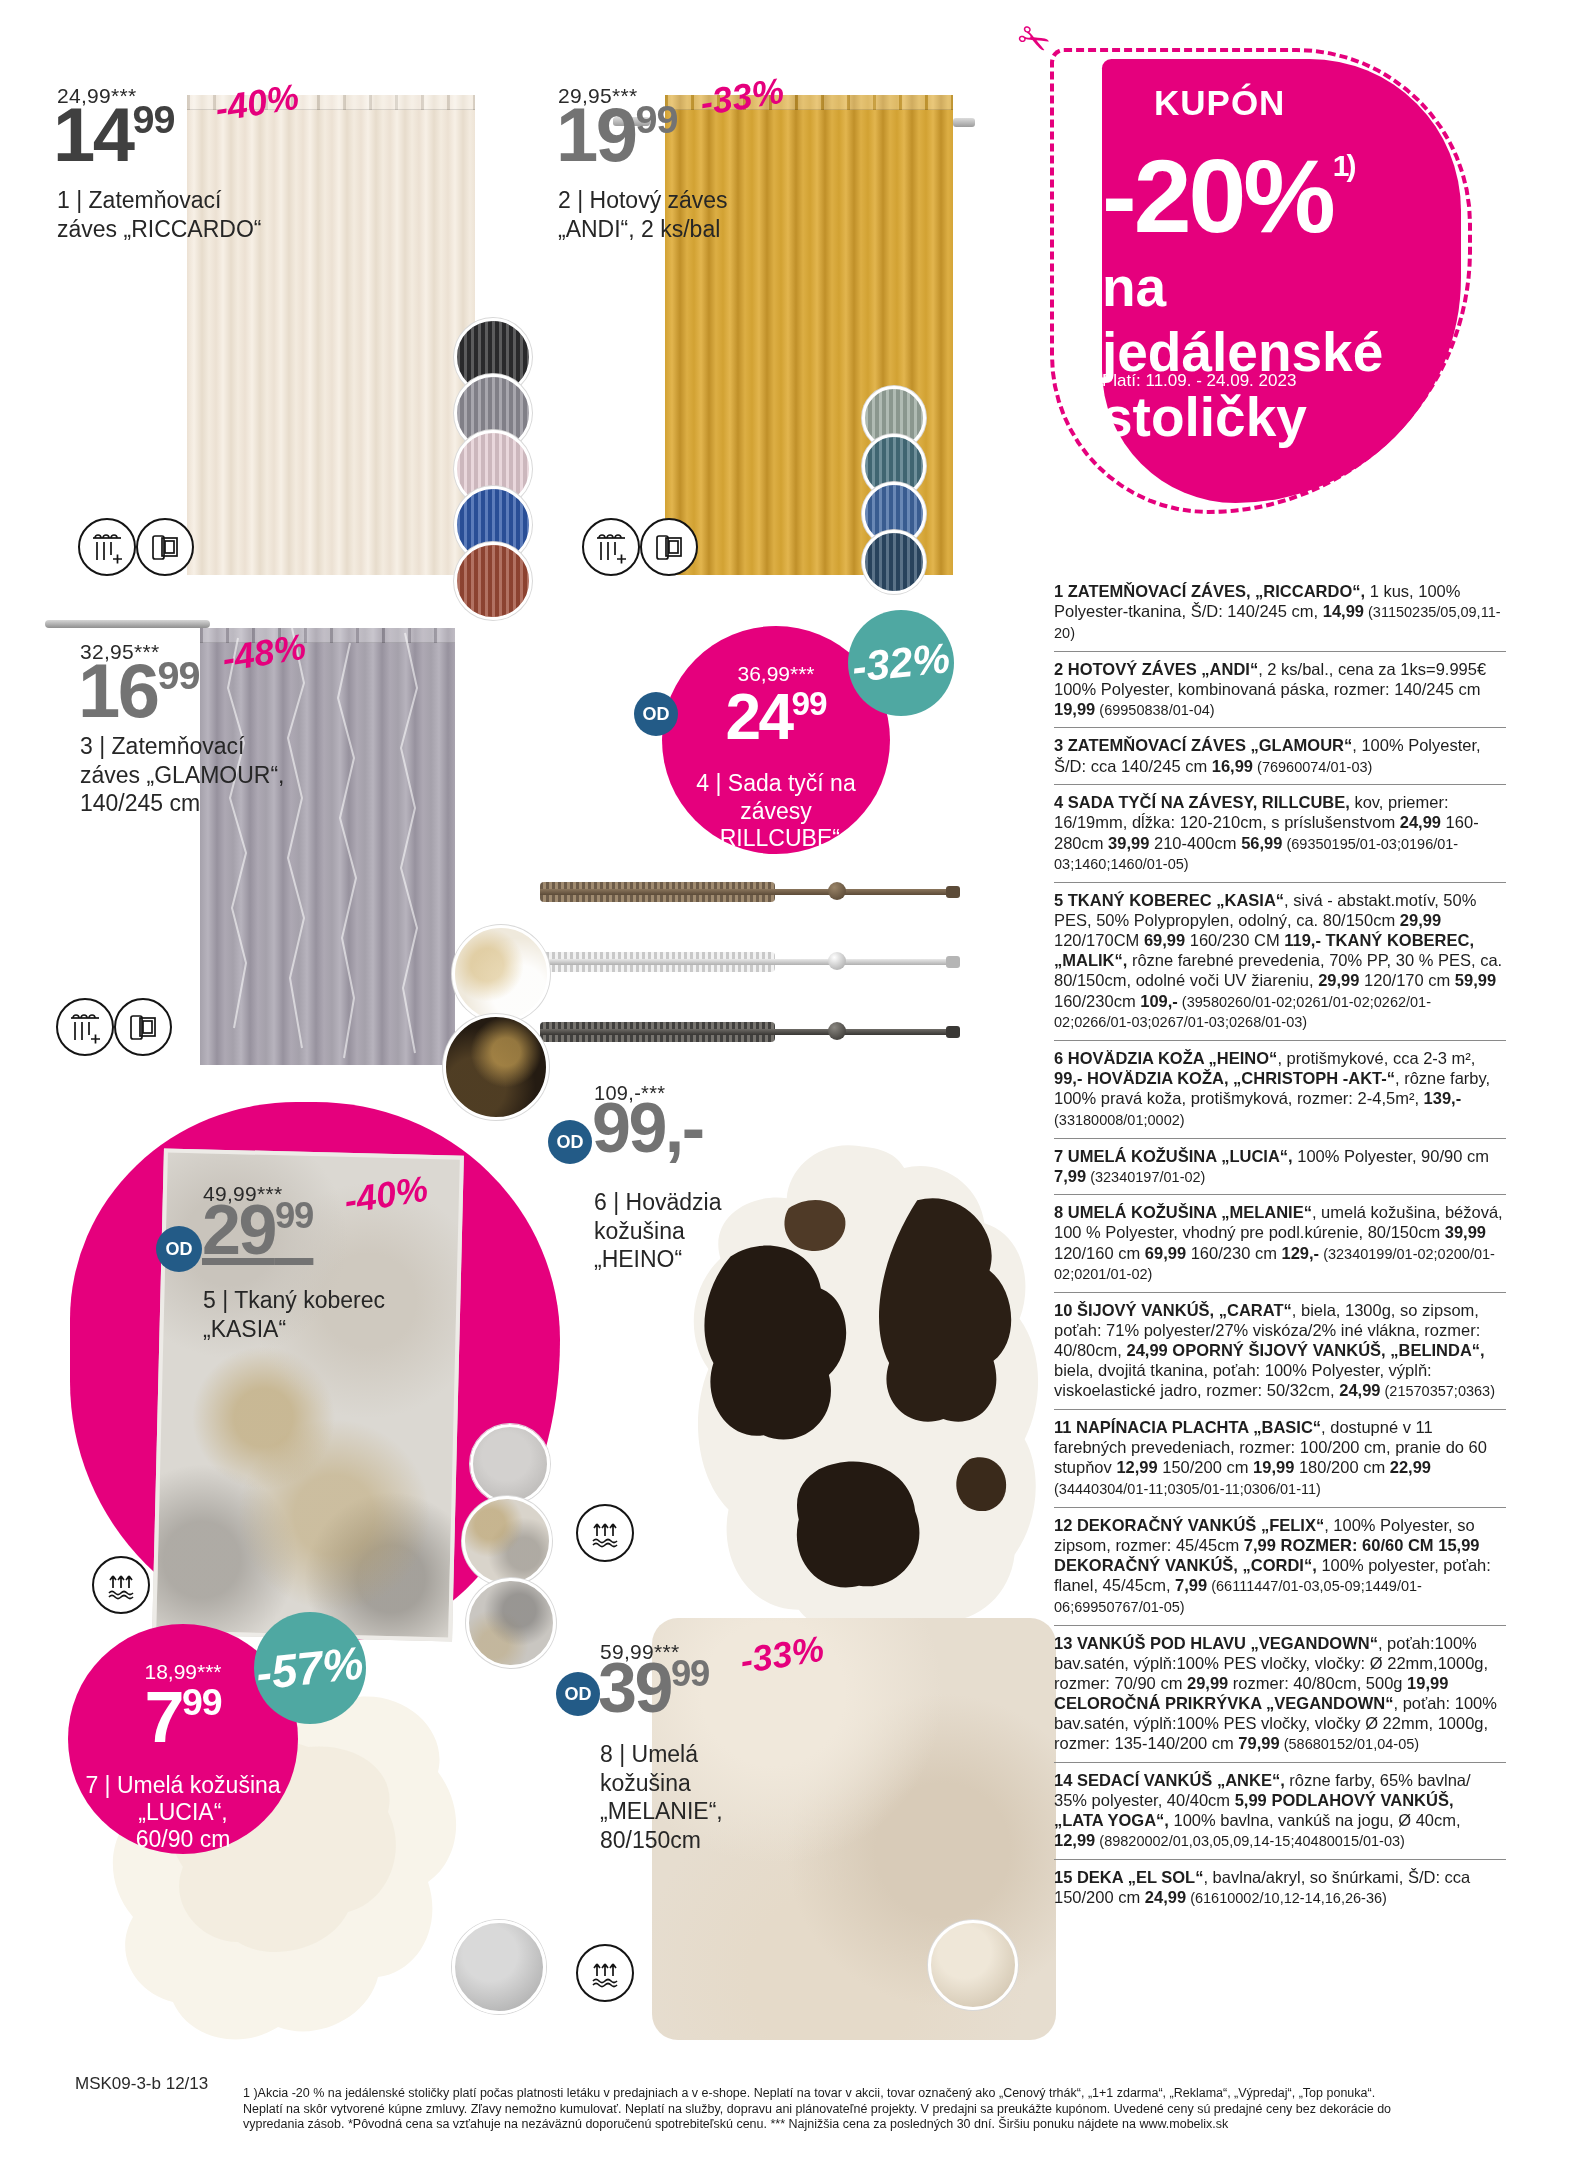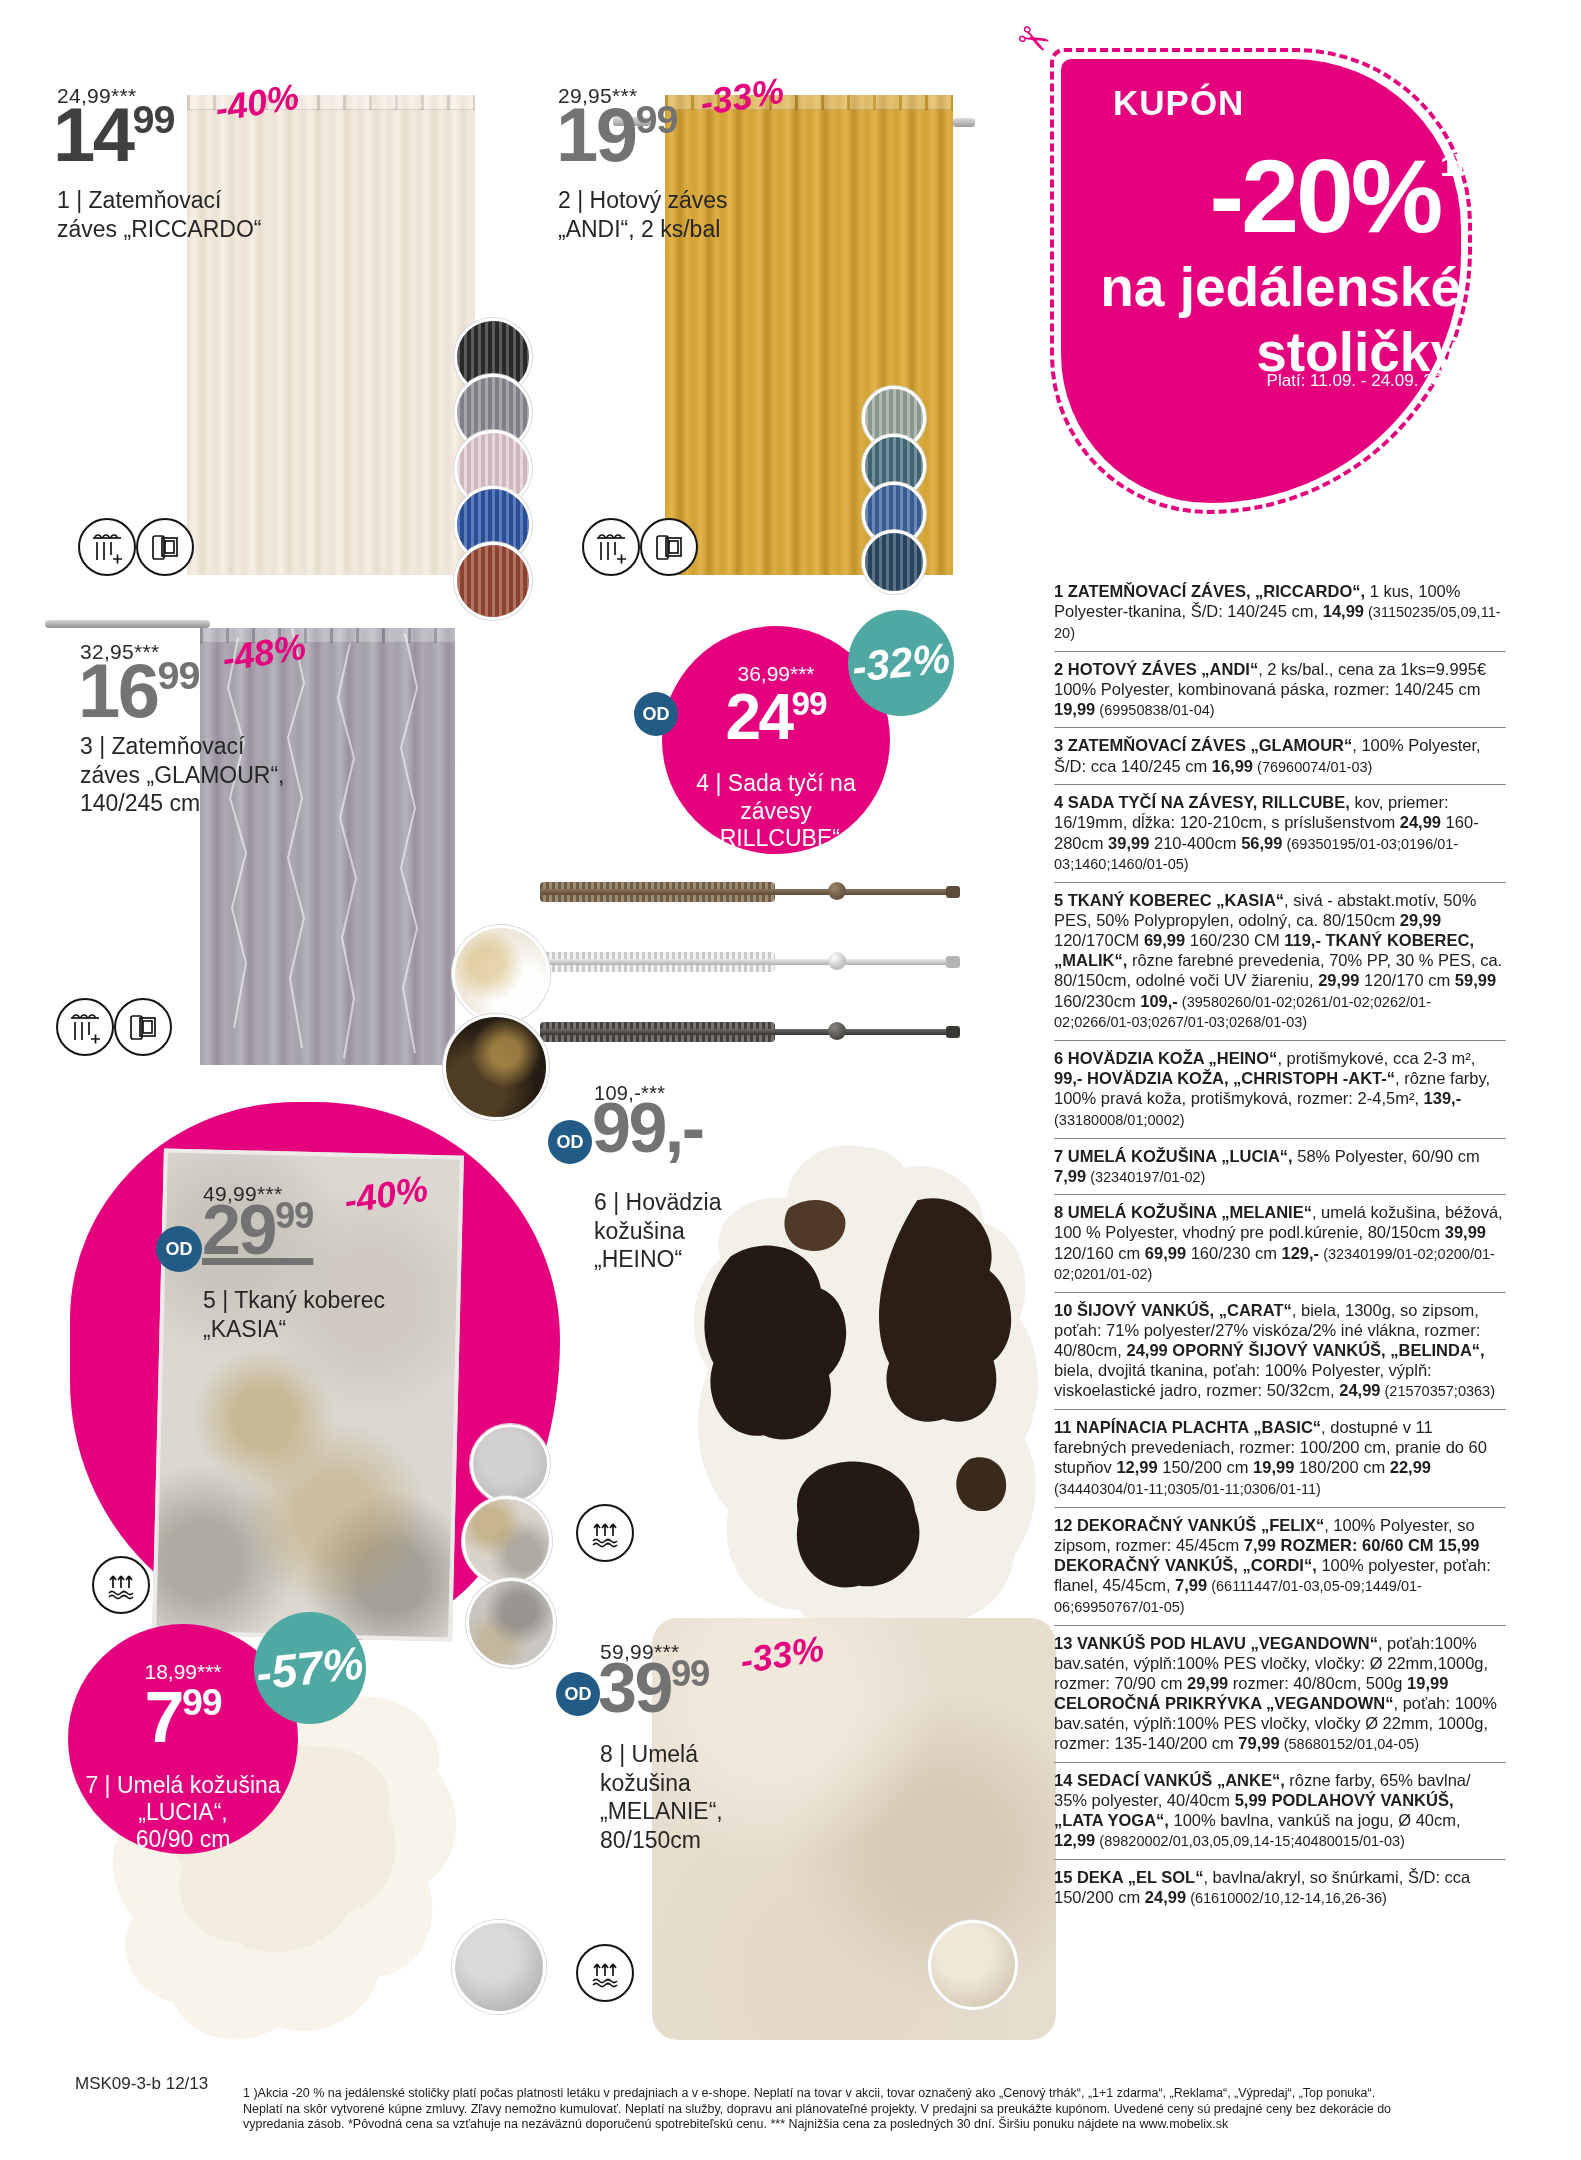--- a/index.html
+++ b/index.html
@@ -37,21 +37,21 @@
   .sw-p1 .swatch{width:72px;height:72px;} .sw-p2 .swatch{width:58px;height:58px;margin-top:-16px;}
   .sw-p2 .swatch:first-child{margin-top:0;}
   .fabric-circle{border-radius:50%;border:3px solid #fff;box-shadow:0 0 0 1px #d8d8d8;z-index:3;}
   
   .icon-circle{border:2.5px solid #141414;border-radius:50%;background:#fff;display:flex;
      align-items:center;justify-content:center;z-index:4;width:54px;height:54px;}
   .icon-circle svg{display:block;}
   
   .coupon-outer{border:4px dashed #e5007d;border-radius:16px 200px 300px 180px;z-index:5;}
   .coupon-inner{position:absolute;inset:7px;background:#e5007d;border-radius:12px 195px 290px 172px;
-     color:#fff;text-align:right;}
+     color:#fff;text-align:left;margin-left:41px;}
   .scissors{color:#e5007d;font-size:38px;transform:rotate(28deg);z-index:6;}
   
   .info-col{z-index:6;width:452px;overflow:hidden;}
   .info-item{padding:7px 0 8px 0;border-bottom:1.5px solid #8a8a8a;font-size:16.5px;line-height:1.22;color:#1e1e1e;}
   .info-item:last-child{border-bottom:none;}
   .info-item .b{font-weight:700;}
   .info-item .s{font-size:14.5px;}
   
   .legal{font-size:12.5px;line-height:15.5px;color:#1c1c1c;z-index:6;}
   .sheet-code{font-size:17px;color:#2a2a2a;z-index:6;}
@@ -282,21 +282,21 @@
 </div>
 <div class="abs fabric-circle sw-beige-fur" style="left:928px;top:1920px;width:84px;height:84px;z-index:3;"></div>
 
 <div class="abs info-col" style="left:1054px;top:574px;height:1506px;">
     <div class="info-item"><span class="b">1  ZATEMŇOVACÍ ZÁVES, „RICCARDO“,</span><span> 1 kus, 100% Polyester-tkanina, Š/D: 140/245 cm,  </span><span class="b">14,99</span><span class="s"> (31150235/05,09,11-20)</span></div>
     <div class="info-item"><span class="b">2  HOTOVÝ ZÁVES „ANDI“</span><span>, 2 ks/bal., cena za 1ks=9.995€ 100% Polyester, kombinovaná páska, rozmer: 140/245 cm </span><span class="b">19,99</span><span class="s"> (69950838/01-04)</span></div>
     <div class="info-item"><span class="b">3  ZATEMŇOVACÍ ZÁVES „GLAMOUR“</span><span>, 100% Polyester, Š/D: cca 140/245 cm </span><span class="b">16,99</span><span class="s"> (76960074/01-03)</span></div>
     <div class="info-item"><span class="b">4  SADA TYČÍ NA ZÁVESY, RILLCUBE,</span><span> kov, priemer: 16/19mm, dĺžka: 120-210cm, s príslušenstvom </span><span class="b">24,99</span><span> 160-280cm </span><span class="b">39,99</span><span> 210-400cm </span><span class="b">56,99</span><span class="s"> (69350195/01-03;0196/01-03;1460;1460/01-05)</span></div>
     <div class="info-item"><span class="b">5  TKANÝ KOBEREC „KASIA“</span><span>, sivá - abstakt.motív, 50% PES, 50% Polypropylen, odolný, ca. 80/150cm </span><span class="b">29,99</span><span> 120/170CM </span><span class="b">69,99</span><span> 160/230 CM </span><span class="b">119,- TKANÝ KOBEREC, „MALIK“,</span><span> rôzne farebné prevedenia, 70% PP, 30 % PES, ca. 80/150cm, odolné voči UV žiareniu, </span><span class="b">29,99</span><span> 120/170 cm </span><span class="b">59,99</span><span> 160/230cm </span><span class="b">109,-</span><span class="s"> (39580260/01-02;0261/01-02;0262/01-02;0266/01-03;0267/01-03;0268/01-03)</span></div>
     <div class="info-item"><span class="b">6  HOVÄDZIA KOŽA „HEINO“</span><span>, protišmykové, cca 2-3 m², </span><span class="b">99,- HOVÄDZIA KOŽA, „CHRISTOPH -AKT-“</span><span>, rôzne farby, 100% pravá koža, protišmyková, rozmer: 2-4,5m², </span><span class="b">139,-</span><span class="s"> (33180008/01;0002)</span></div>
-    <div class="info-item"><span class="b">7  UMELÁ KOŽUŠINA „LUCIA“,</span><span> 58% Polyester, 60/90 cm </span><span class="b">7,99</span><span class="s"> (32340197/01-02)</span></div>
+    <div class="info-item"><span class="b">7  UMELÁ KOŽUŠINA „LUCIA“,</span><span> 100% Polyester, 90/90 cm </span><span class="b">7,99</span><span class="s"> (32340197/01-02)</span></div>
     <div class="info-item"><span class="b">8  UMELÁ KOŽUŠINA „MELANIE“</span><span>, umelá kožušina, béžová, 100 % Polyester, vhodný pre podl.kúrenie, 80/150cm </span><span class="b">39,99</span><span> 120/160 cm </span><span class="b">69,99</span><span> 160/230 cm </span><span class="b">129,-</span><span class="s"> (32340199/01-02;0200/01-02;0201/01-02)</span></div>
     <div class="info-item"><span class="b">10  ŠIJOVÝ VANKÚŠ, „CARAT“</span><span>, biela, 1300g, so zipsom, poťah: 71% polyester/27% viskóza/2% iné vlákna, rozmer: 40/80cm, </span><span class="b">24,99 OPORNÝ ŠIJOVÝ VANKÚŠ, „BELINDA“,</span><span> biela, dvojitá tkanina, poťah: 100% Polyester, výplň: viskoelastické jadro, rozmer: 50/32cm, </span><span class="b">24,99</span><span class="s"> (21570357;0363)</span></div>
     <div class="info-item"><span class="b">11  NAPÍNACIA PLACHTA „BASIC“</span><span>, dostupné v 11 farebných prevedeniach, rozmer: 100/200 cm, pranie do 60 stupňov </span><span class="b">12,99</span><span> 150/200 cm </span><span class="b">19,99</span><span> 180/200 cm </span><span class="b">22,99</span><span class="s"> (34440304/01-11;0305/01-11;0306/01-11)</span></div>
     <div class="info-item"><span class="b">12  DEKORAČNÝ VANKÚŠ „FELIX“</span><span>, 100% Polyester, so zipsom, rozmer: 45/45cm </span><span class="b">7,99 ROZMER: 60/60 CM 15,99 DEKORAČNÝ VANKÚŠ, „CORDI“,</span><span> 100% polyester, poťah: flanel, 45/45cm, </span><span class="b">7,99</span><span class="s"> (66111447/01-03,05-09;1449/01-06;69950767/01-05)</span></div>
     <div class="info-item"><span class="b">13  VANKÚŠ POD HLAVU „VEGANDOWN“</span><span>, poťah:100% bav.satén, výplň:100% PES vločky, vločky: Ø 22mm,1000g, rozmer: 70/90 cm </span><span class="b">29,99</span><span> rozmer: 40/80cm, 500g </span><span class="b">19,99 CELOROČNÁ PRIKRÝVKA „VEGANDOWN“</span><span>, poťah: 100% bav.satén, výplň:100% PES vločky, vločky Ø 22mm, 1000g, rozmer: 135-140/200 cm </span><span class="b">79,99</span><span class="s"> (58680152/01,04-05)</span></div>
     <div class="info-item"><span class="b">14  SEDACÍ VANKÚŠ „ANKE“,</span><span> rôzne farby, 65% bavlna/ 35% polyester, 40/40cm </span><span class="b">5,99 PODLAHOVÝ VANKÚŠ, „LATA YOGA“,</span><span> 100% bavlna, vankúš na jogu, Ø 40cm, </span><span class="b">12,99</span><span class="s"> (89820002/01,03,05,09,14-15;40480015/01-03)</span></div>
     <div class="info-item"><span class="b">15  DEKA „EL SOL“</span><span>, bavlna/akryl, so šnúrkami, Š/D: cca 150/200 cm </span><span class="b">24,99</span><span class="s"> (61610002/10,12-14,16,26-36)</span></div>
   </div>
 
 <div class="abs sheet-code" style="left:75px;top:2074px;">MSK09-3-b 12/13</div>

